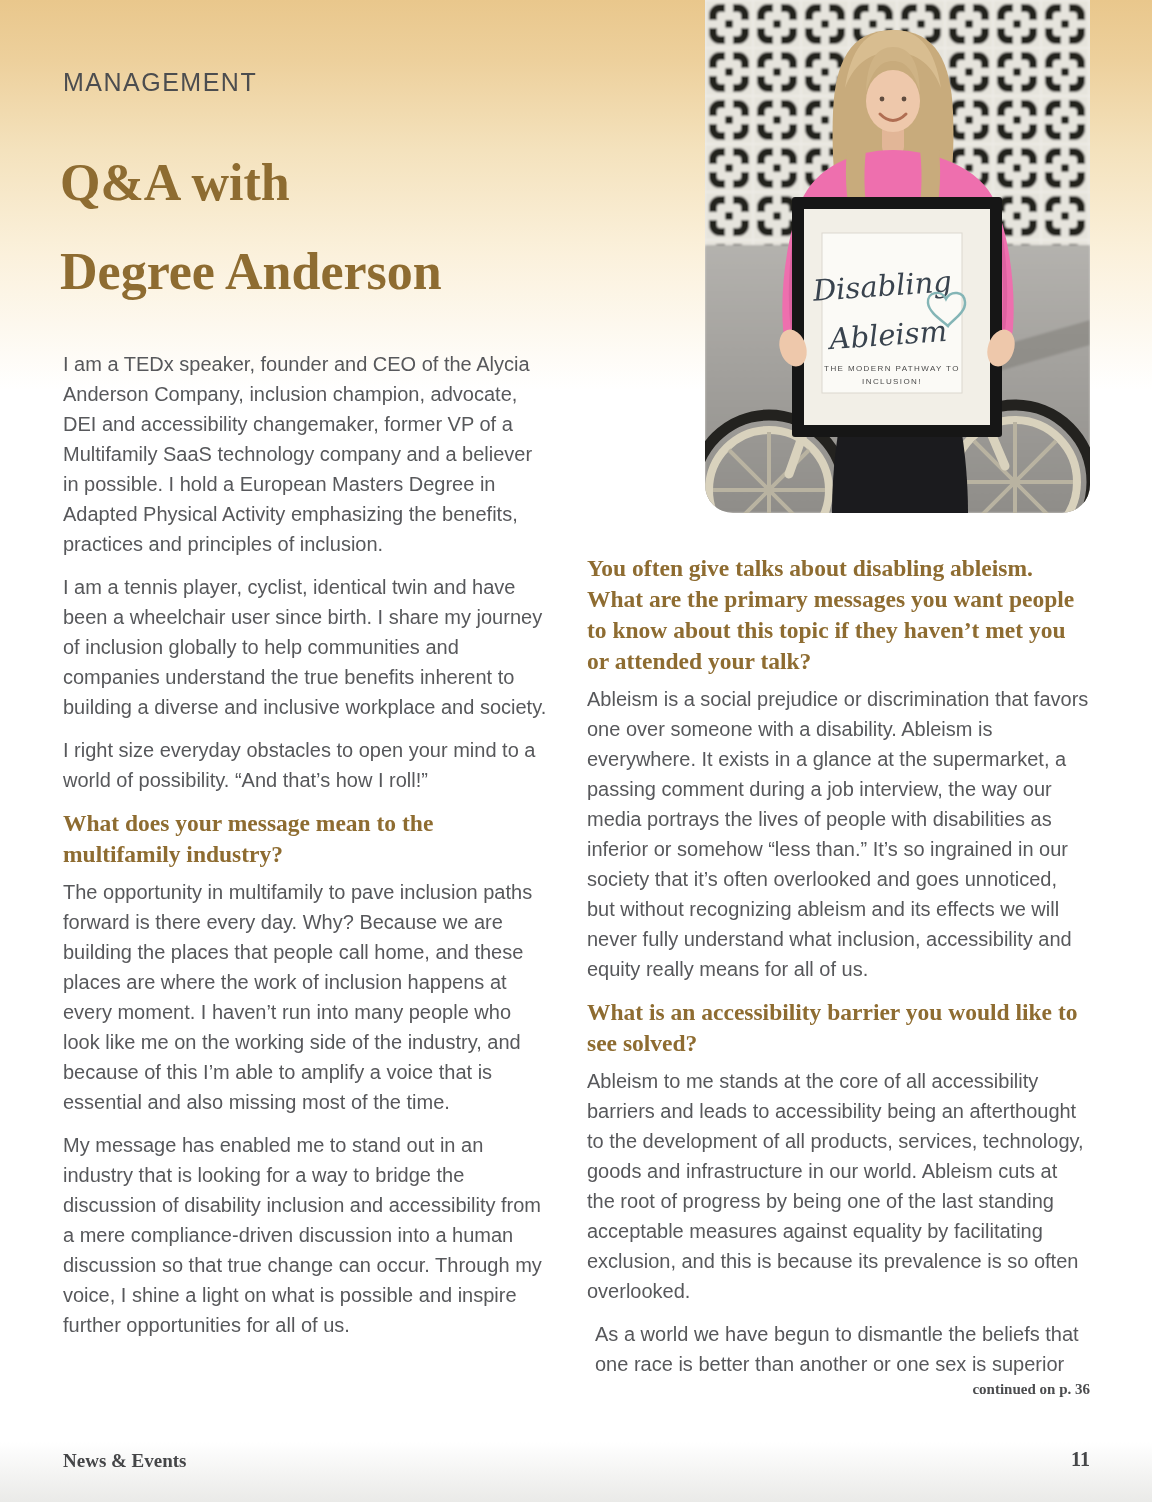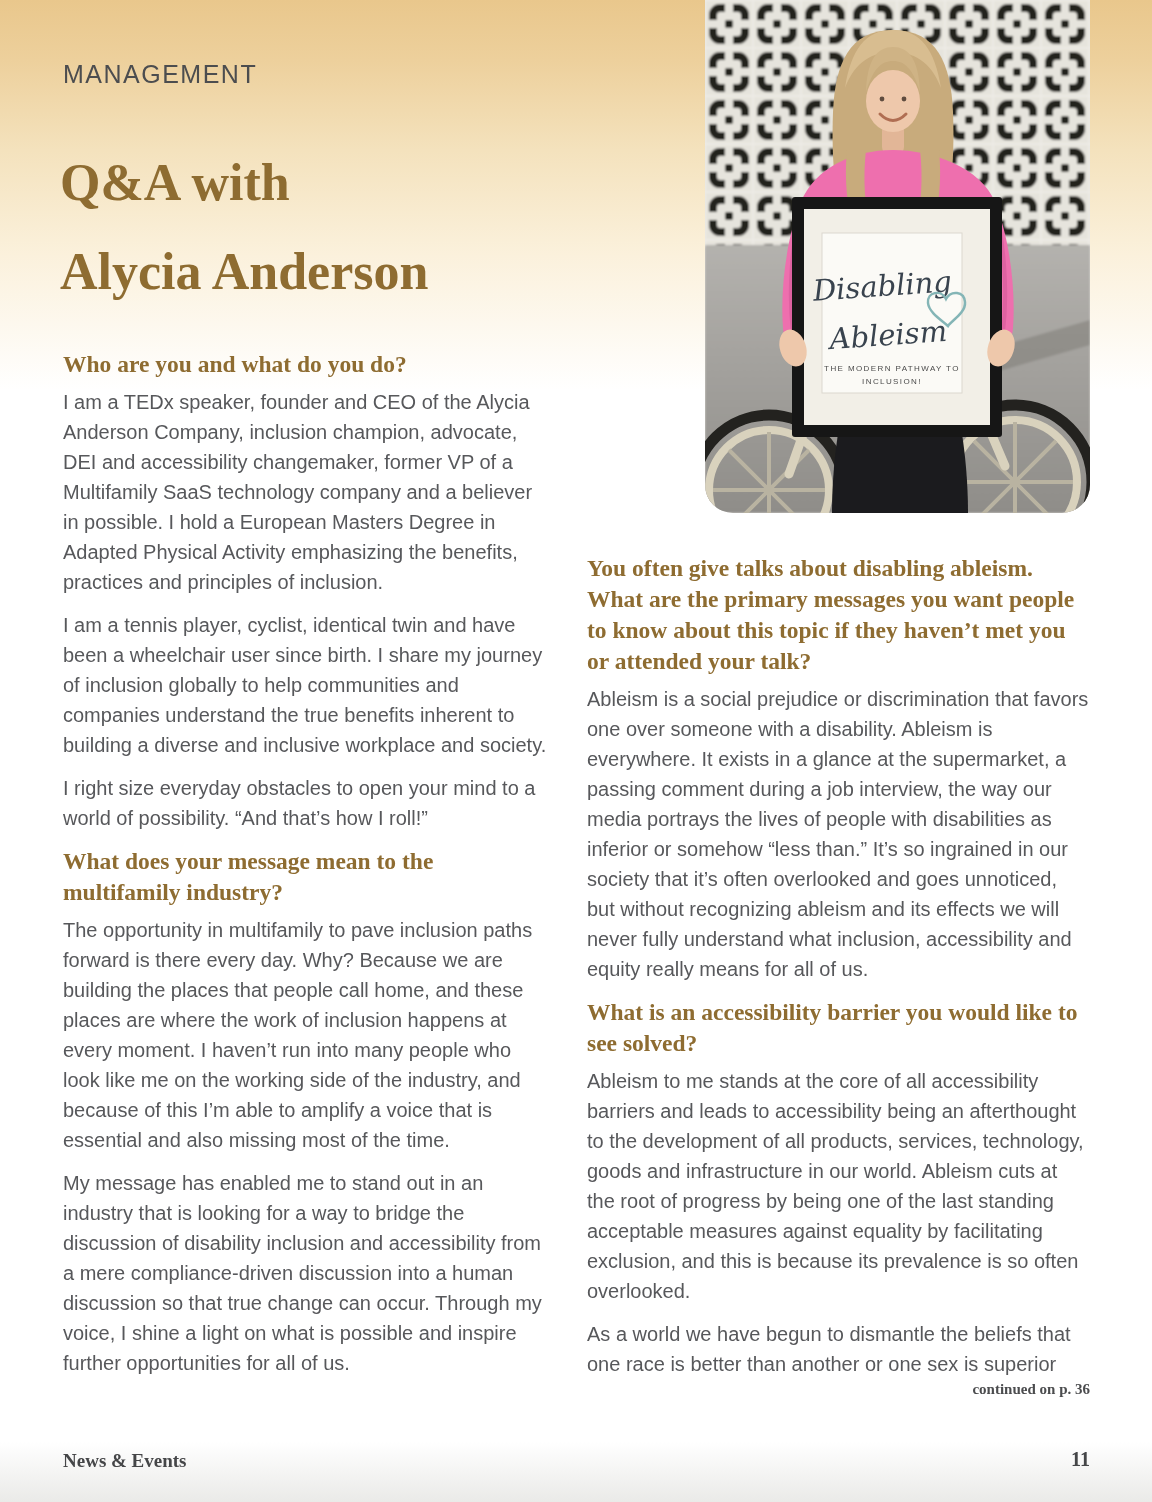--- a/index.html
+++ b/index.html
@@ -6,21 +6,21 @@
   .page{
     position:relative;
     width:1152px;height:1502px;
     overflow:hidden;
     background:linear-gradient(180deg,
       #e9c78c 0%, #edd09c 4%, #f4e2bd 10%, #fbf1dc 17%,
       #ffffff 26%, #ffffff 96%, #eaeae8 100%);
     font-family:"Liberation Sans",sans-serif;
   }
   .kicker{
-    position:absolute;left:63px;top:60px;
+    position:absolute;left:63px;top:68px;
     font-size:25px;letter-spacing:1.5px;color:#4c4d4f;
   }
   .title{
     position:absolute;left:60px;top:138px;
     font-family:"Liberation Serif",serif;font-weight:700;
     color:#8e6c31;font-size:52px;line-height:89px;
   }
   .photo{
     position:absolute;left:705px;top:0;width:385px;height:513px;
     border-radius:0 0 28px 28px;overflow:hidden;background:#dddbd5;
@@ -57,21 +57,21 @@
 </style>
 </head>
 <body>
 
 <div class="page">
 
   <div class="kicker">MANAGEMENT</div>
 
   <h1 class="title" style="margin:0;">
     <span style="display:block;">Q&amp;A with</span>
-    <span style="display:block;">Alycia Anderson</span>
+    <span style="display:block;">Degree Anderson</span>
   </h1>
 
   <figure class="photo" style="margin:0;">
     <svg width="385" height="513" viewBox="0 0 385 513" xmlns="http://www.w3.org/2000/svg">
       <defs>
         <pattern id="blocks" width="48" height="48" patternUnits="userSpaceOnUse">
           <rect width="48" height="48" fill="#edebe5"></rect>
           <rect x="1" y="1" width="46" height="46" fill="#e6e4dd"></rect>
           <rect x="8" y="8" width="32" height="32" rx="7" fill="none" stroke="#24221b" stroke-width="8"></rect>
           <rect x="20" y="2" width="8" height="12" fill="#e6e4dd"></rect>
@@ -134,41 +134,40 @@
         <text x="187" y="384" text-anchor="middle" fill="#4b4b4b" font-family="'Liberation Sans',sans-serif" font-size="8" letter-spacing="1.4">INCLUSION!</text>
       </g>
 
       <ellipse cx="88" cy="348" rx="13" ry="19" fill="#eec8ab" transform="rotate(-18 88 348)"></ellipse>
       <ellipse cx="296" cy="348" rx="13" ry="19" fill="#eec8ab" transform="rotate(18 296 348)"></ellipse>
     </svg>
   </figure>
 
   <div class="col col-left">
     <div class="section">
-      <h3 class="q">Who are you and what do you do?</h3>
       <p>I am a TEDx speaker, founder and CEO of the Alycia Anderson Company, inclusion champion, advocate, DEI and accessibility changemaker, former VP of a Multifamily SaaS technology company and a believer in possible. I hold a European Masters Degree in Adapted Physical Activity emphasizing the benefits, practices and principles of inclusion.</p>
       <p>I am a tennis player, cyclist, identical twin and have been a wheelchair user since birth. I share my journey of inclusion globally to help communities and companies understand the true benefits inherent to building a diverse and inclusive workplace and society.</p>
       <p>I right size everyday obstacles to open your mind to a world of possibility. “And that’s how I roll!”</p>
     </div>
     <div class="section">
       <h3 class="q">What does your message mean to the multifamily industry?</h3>
       <p>The opportunity in multifamily to pave inclusion paths forward is there every day. Why? Because we are building the places that people call home, and these places are where the work of inclusion happens at every moment. I haven’t run into many people who look like me on the working side of the industry, and because of this I’m able to amplify a voice that is essential and also missing most of the time.</p>
       <p>My message has enabled me to stand out in an industry that is looking for a way to bridge the discussion of disability inclusion and accessibility from a mere compliance-driven discussion into a human discussion so that true change can occur. Through my voice, I shine a light on what is possible and inspire further opportunities for all of us.</p>
     </div>
   </div>
 
   <div class="col col-right">
     <div class="section">
       <h3 class="q">You often give talks about disabling ableism. What are the primary messages you want people to know about this topic if they haven’t met you or attended your talk?</h3>
       <p>Ableism is a social prejudice or discrimination that favors one over someone with a disability. Ableism is everywhere. It exists in a glance at the supermarket, a passing comment during a job interview, the way our media portrays the lives of people with disabilities as inferior or somehow “less than.” It’s so ingrained in our society that it’s often overlooked and goes unnoticed, but without recognizing ableism and its effects we will never fully understand what inclusion, accessibility and equity really means for all of us.</p>
     </div>
     <div class="section">
       <h3 class="q">What is an accessibility barrier you would like to see solved?</h3>
       <p>Ableism to me stands at the core of all accessibility barriers and leads to accessibility being an afterthought to the development of all products, services, technology, goods and infrastructure in our world. Ableism cuts at the root of progress by being one of the last standing acceptable measures against equality by facilitating exclusion, and this is because its prevalence is so often overlooked.</p>
-      <p style="margin-bottom:0;">As a world we have begun to dismantle the beliefs that one race is better than another or one sex is superior</p>
+      <p style="margin-bottom:0;margin-left:8px;">As a world we have begun to dismantle the beliefs that one race is better than another or one sex is superior</p>
     </div>
     <div class="continued">continued on p. 36</div>
   </div>
 
   <div class="footer-left">News &amp; Events</div>
   <div class="footer-page">11</div>
 
 </div>
 
 </body></html>

